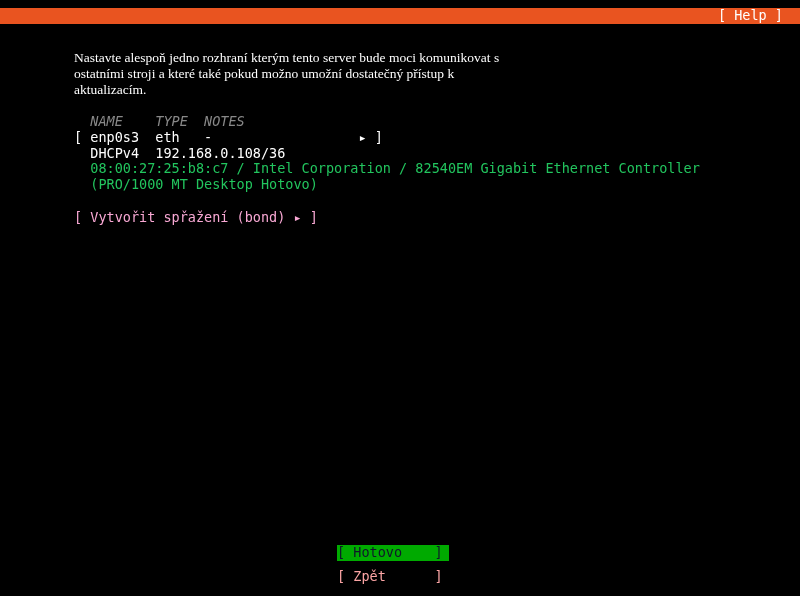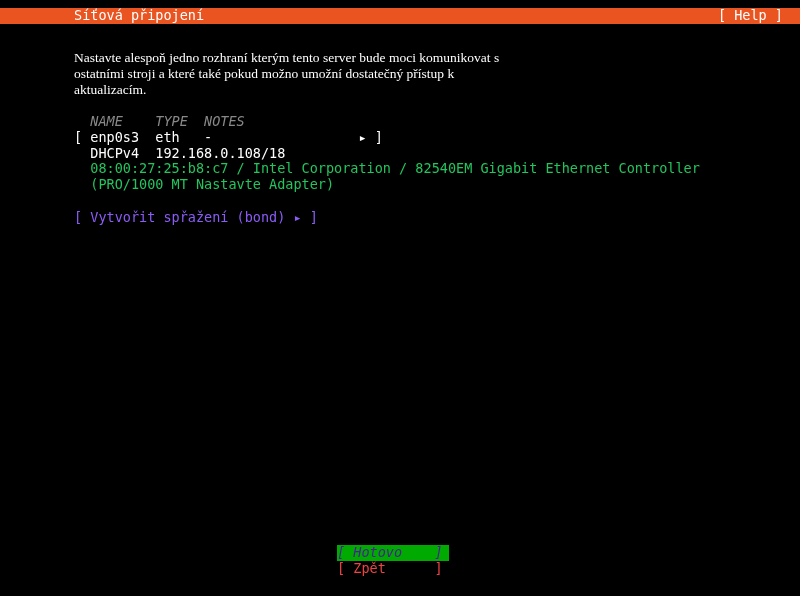--- a/index.html
+++ b/index.html
@@ -53,62 +53,61 @@
     color: #fff;
     white-space: pre;
   }
   .table-head { color: #888; font-style: italic; }
   .mac-line { color: #22c55e; }
 
   .bond-line {
     position: absolute;
     left: 74px;
     top: 210px;
-    color: #8b5cf6;
+    color: #f9a8d4;
     white-space: pre;
     cursor: pointer;
   }
 
   .footer-buttons {
     position: absolute;
     left: 337px;
     top: 545px;
     white-space: pre;
   }
   .btn-row {
     display: block;
     width: 112px;
   }
   .btn-done {
     background: #00aa00;
-    color: #4c1d95;
+    color: #0f172a;
     cursor: pointer;
-    font-style: italic;
   }
   .btn-back {
-    color: #ef4444;
+    color: #fca5a5;
     cursor: pointer;
+    margin-top: 8px;
   }
   .underline-first::first-letter { text-decoration: underline; }
 
   .arrow { display:inline; }
 </style>
 </head>
 <body>
 
 <div class="header-bar">
-  <span class="header-title">Síťová připojení</span>
   <span class="header-help">[ Help ]</span>
 </div>
 
 <div class="body-text"><span>Nastavte alespoň jedno rozhraní kterým tento server bude moci komunikovat s</span>
 <span>ostatními stroji a které také pokud možno umožní dostatečný přístup k</span>
 <span>aktualizacím.</span></div>
 
 <div class="table-area"><span class="table-head">  <span>NAME</span>    <span>TYPE</span>  <span>NOTES</span></span>
 <span><span>[</span> <span>enp0s3</span>  <span>eth</span>   <span>-</span>                  <span class="arrow">▸</span> <span>]</span></span>
-<span>  <span>DHCPv4</span>  <span>192.168.0.108/18</span></span>
+<span>  <span>DHCPv4</span>  <span>192.168.0.108/36</span></span>
 <span class="mac-line">  <span>08:00:27:25:b8:c7 / Intel Corporation / 82540EM Gigabit Ethernet Controller</span></span>
-<span class="mac-line">  <span>(PRO/1000 MT Nastavte Adapter)</span></span></div>
+<span class="mac-line">  <span>(PRO/1000 MT Desktop Hotovo)</span></span></div>
 
 <div class="bond-line"><span>[</span> <span>Vytvořit spřažení (bond)</span> <span class="arrow">▸</span> <span>]</span></div>
 
 <div class="footer-buttons"><span class="btn-row btn-done"><span>[ </span><span class="underline-first">Hotovo</span><span>    </span><span>]</span></span><span class="btn-row btn-back"><span>[ </span><span class="underline-first">Zpět</span><span>      </span><span>]</span></span></div>
 
 </body></html>

